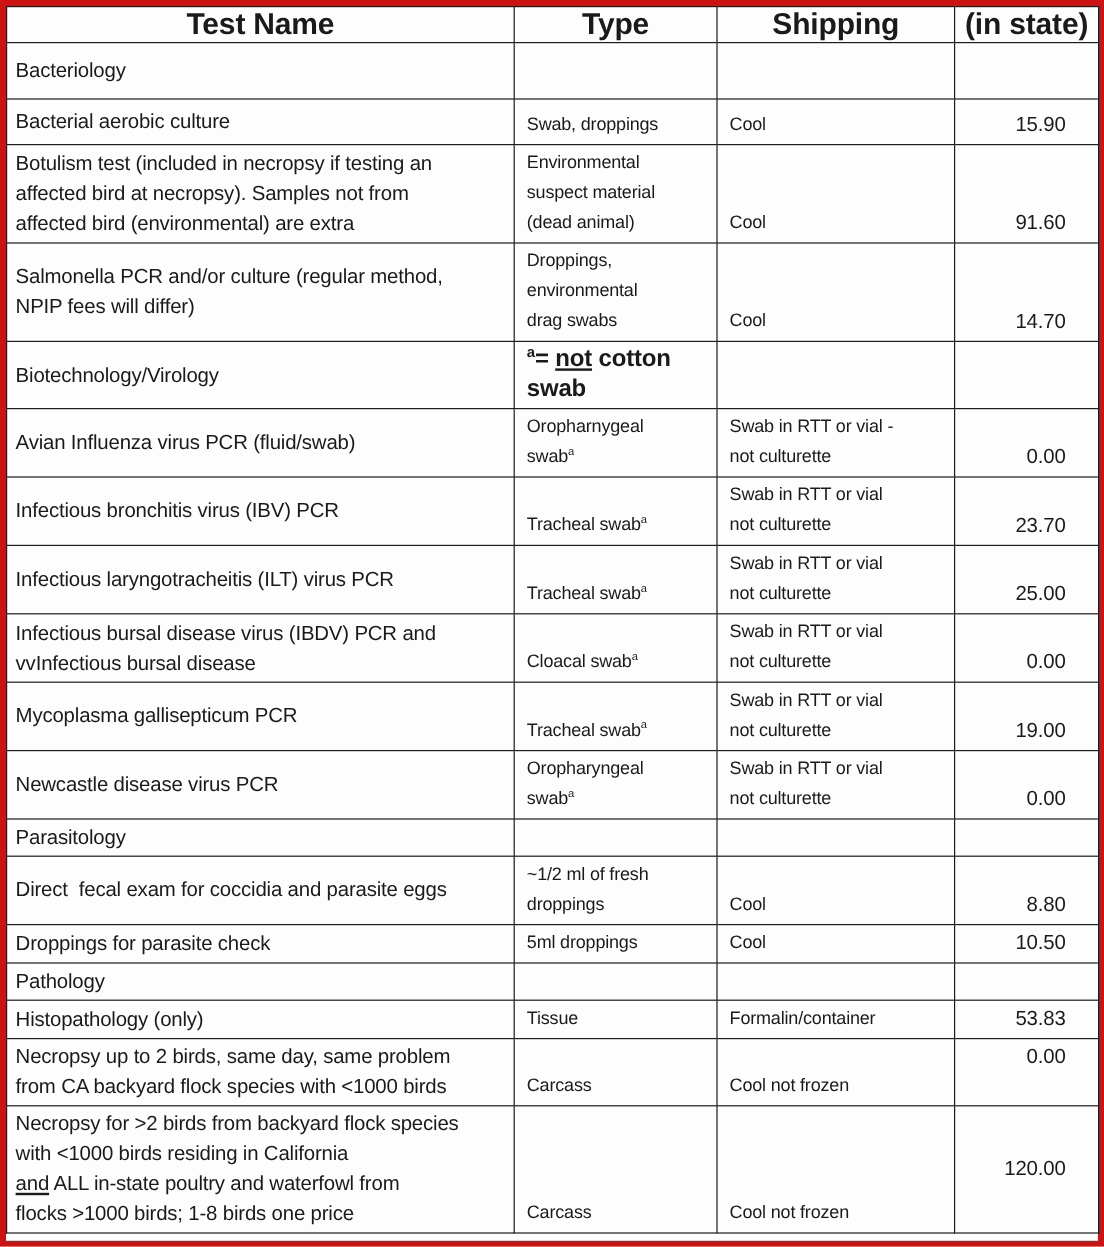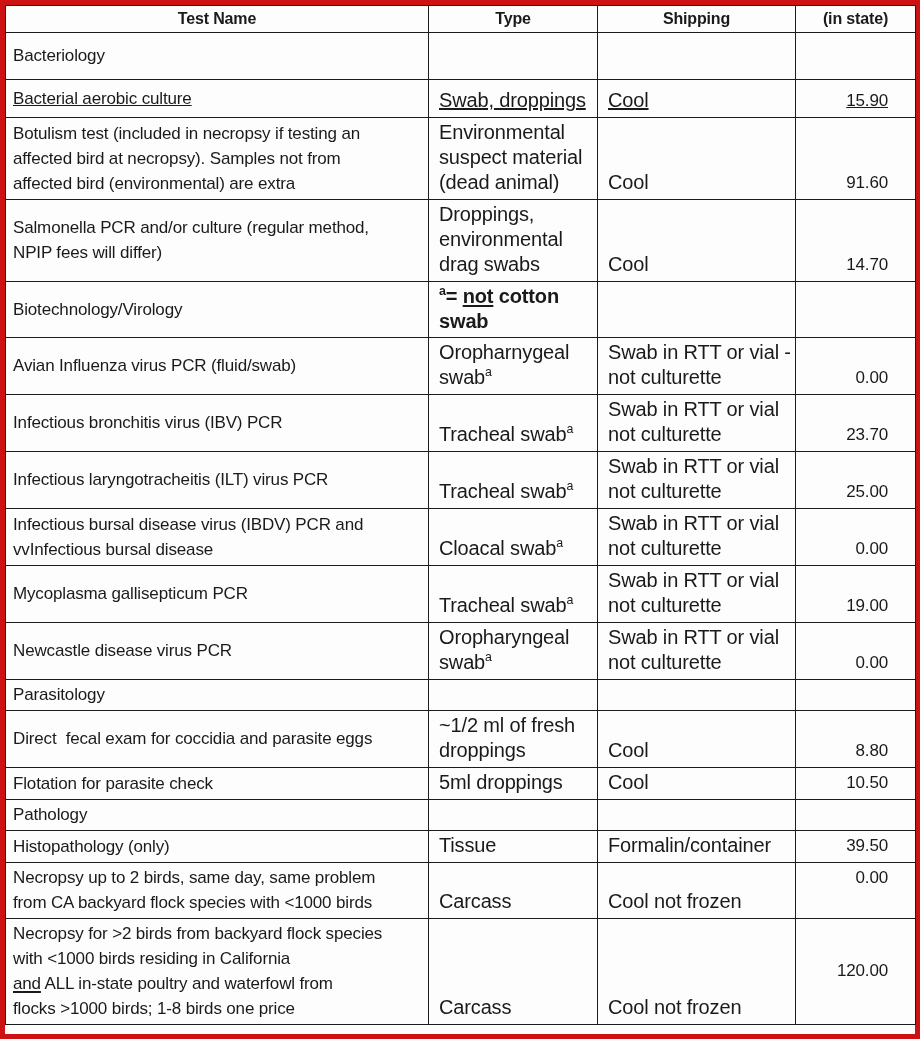--- a/index.html
+++ b/index.html
@@ -17,39 +17,39 @@
 
   table.price-table {
     border-collapse: collapse;
     table-layout: fixed;
     width: 910px;
   }
 
   th, td { border: 1.5px solid #1c1c1c; overflow: hidden; }
 
   th.col-header {
-    font-size: 16px;
+    font-size: 25px;
     font-weight: bold;
     text-align: center;
     vertical-align: middle;
     height: 27px;
     padding: 0 2px;
   }
 
   td.c-name {
     vertical-align: middle;
     padding: 2px 6px 3px 7px;
     font-size: 17px;
     line-height: 25px;
     white-space: pre-wrap;
   }
   td.c-type, td.c-ship {
     vertical-align: bottom;
     padding: 2px 4px 4px 10px;
-    font-size: 20px;
+    font-size: 15px;
     line-height: 25px;
     white-space: pre-wrap;
   }
   td.c-price {
     vertical-align: bottom;
     text-align: right;
     padding: 2px 27px 4px 2px;
     font-size: 17px;
     line-height: 25px;
   }
@@ -86,21 +86,21 @@
         <th class="col-header">(in state)</th>
       </tr>
     </thead>
     <tbody id="rows-body">
         <tr style="height: 47px;">
           <td class="c-name">Bacteriology</td>
           <td class="c-type note-cell"></td>
           <td class="c-ship"></td>
           <td class="c-price"></td>
         </tr>
-        <tr style="height: 38px; text-decoration: underline;">
+        <tr style="height: 38px;">
           <td class="c-name">Bacterial aerobic culture</td>
           <td class="c-type">Swab, droppings</td>
           <td class="c-ship">Cool</td>
           <td class="c-price">15.90</td>
         </tr>
         <tr style="height: 73px;">
           <td class="c-name">Botulism test (included in necropsy if testing an
 affected bird at necropsy). Samples not from
 affected bird (environmental) are extra</td>
           <td class="c-type">Environmental
@@ -176,36 +176,36 @@
           <td class="c-price"></td>
         </tr>
         <tr style="height: 51px;">
           <td class="c-name">Direct  fecal exam for coccidia and parasite eggs</td>
           <td class="c-type">~1/2 ml of fresh
 droppings</td>
           <td class="c-ship">Cool</td>
           <td class="c-price">8.80</td>
         </tr>
         <tr style="height: 32px;">
-          <td class="c-name">Flotation for parasite check</td>
+          <td class="c-name">Droppings for parasite check</td>
           <td class="c-type">5ml droppings</td>
           <td class="c-ship">Cool</td>
           <td class="c-price">10.50</td>
         </tr>
         <tr style="height: 30px;">
           <td class="c-name">Pathology</td>
           <td class="c-type note-cell"></td>
           <td class="c-ship"></td>
           <td class="c-price"></td>
         </tr>
         <tr style="height: 32px;">
           <td class="c-name">Histopathology (only)</td>
           <td class="c-type">Tissue</td>
           <td class="c-ship">Formalin/container</td>
-          <td class="c-price">39.50</td>
+          <td class="c-price">53.83</td>
         </tr>
         <tr style="height: 51px;">
           <td class="c-name">Necropsy up to 2 birds, same day, same problem
 from CA backyard flock species with &lt;1000 birds</td>
           <td class="c-type">Carcass</td>
           <td class="c-ship">Cool not frozen</td>
           <td class="c-price va-top">0.00</td>
         </tr>
         <tr style="height: 102px; padding-left: 32px;">
           <td class="c-name">Necropsy for &gt;2 birds from backyard flock species

